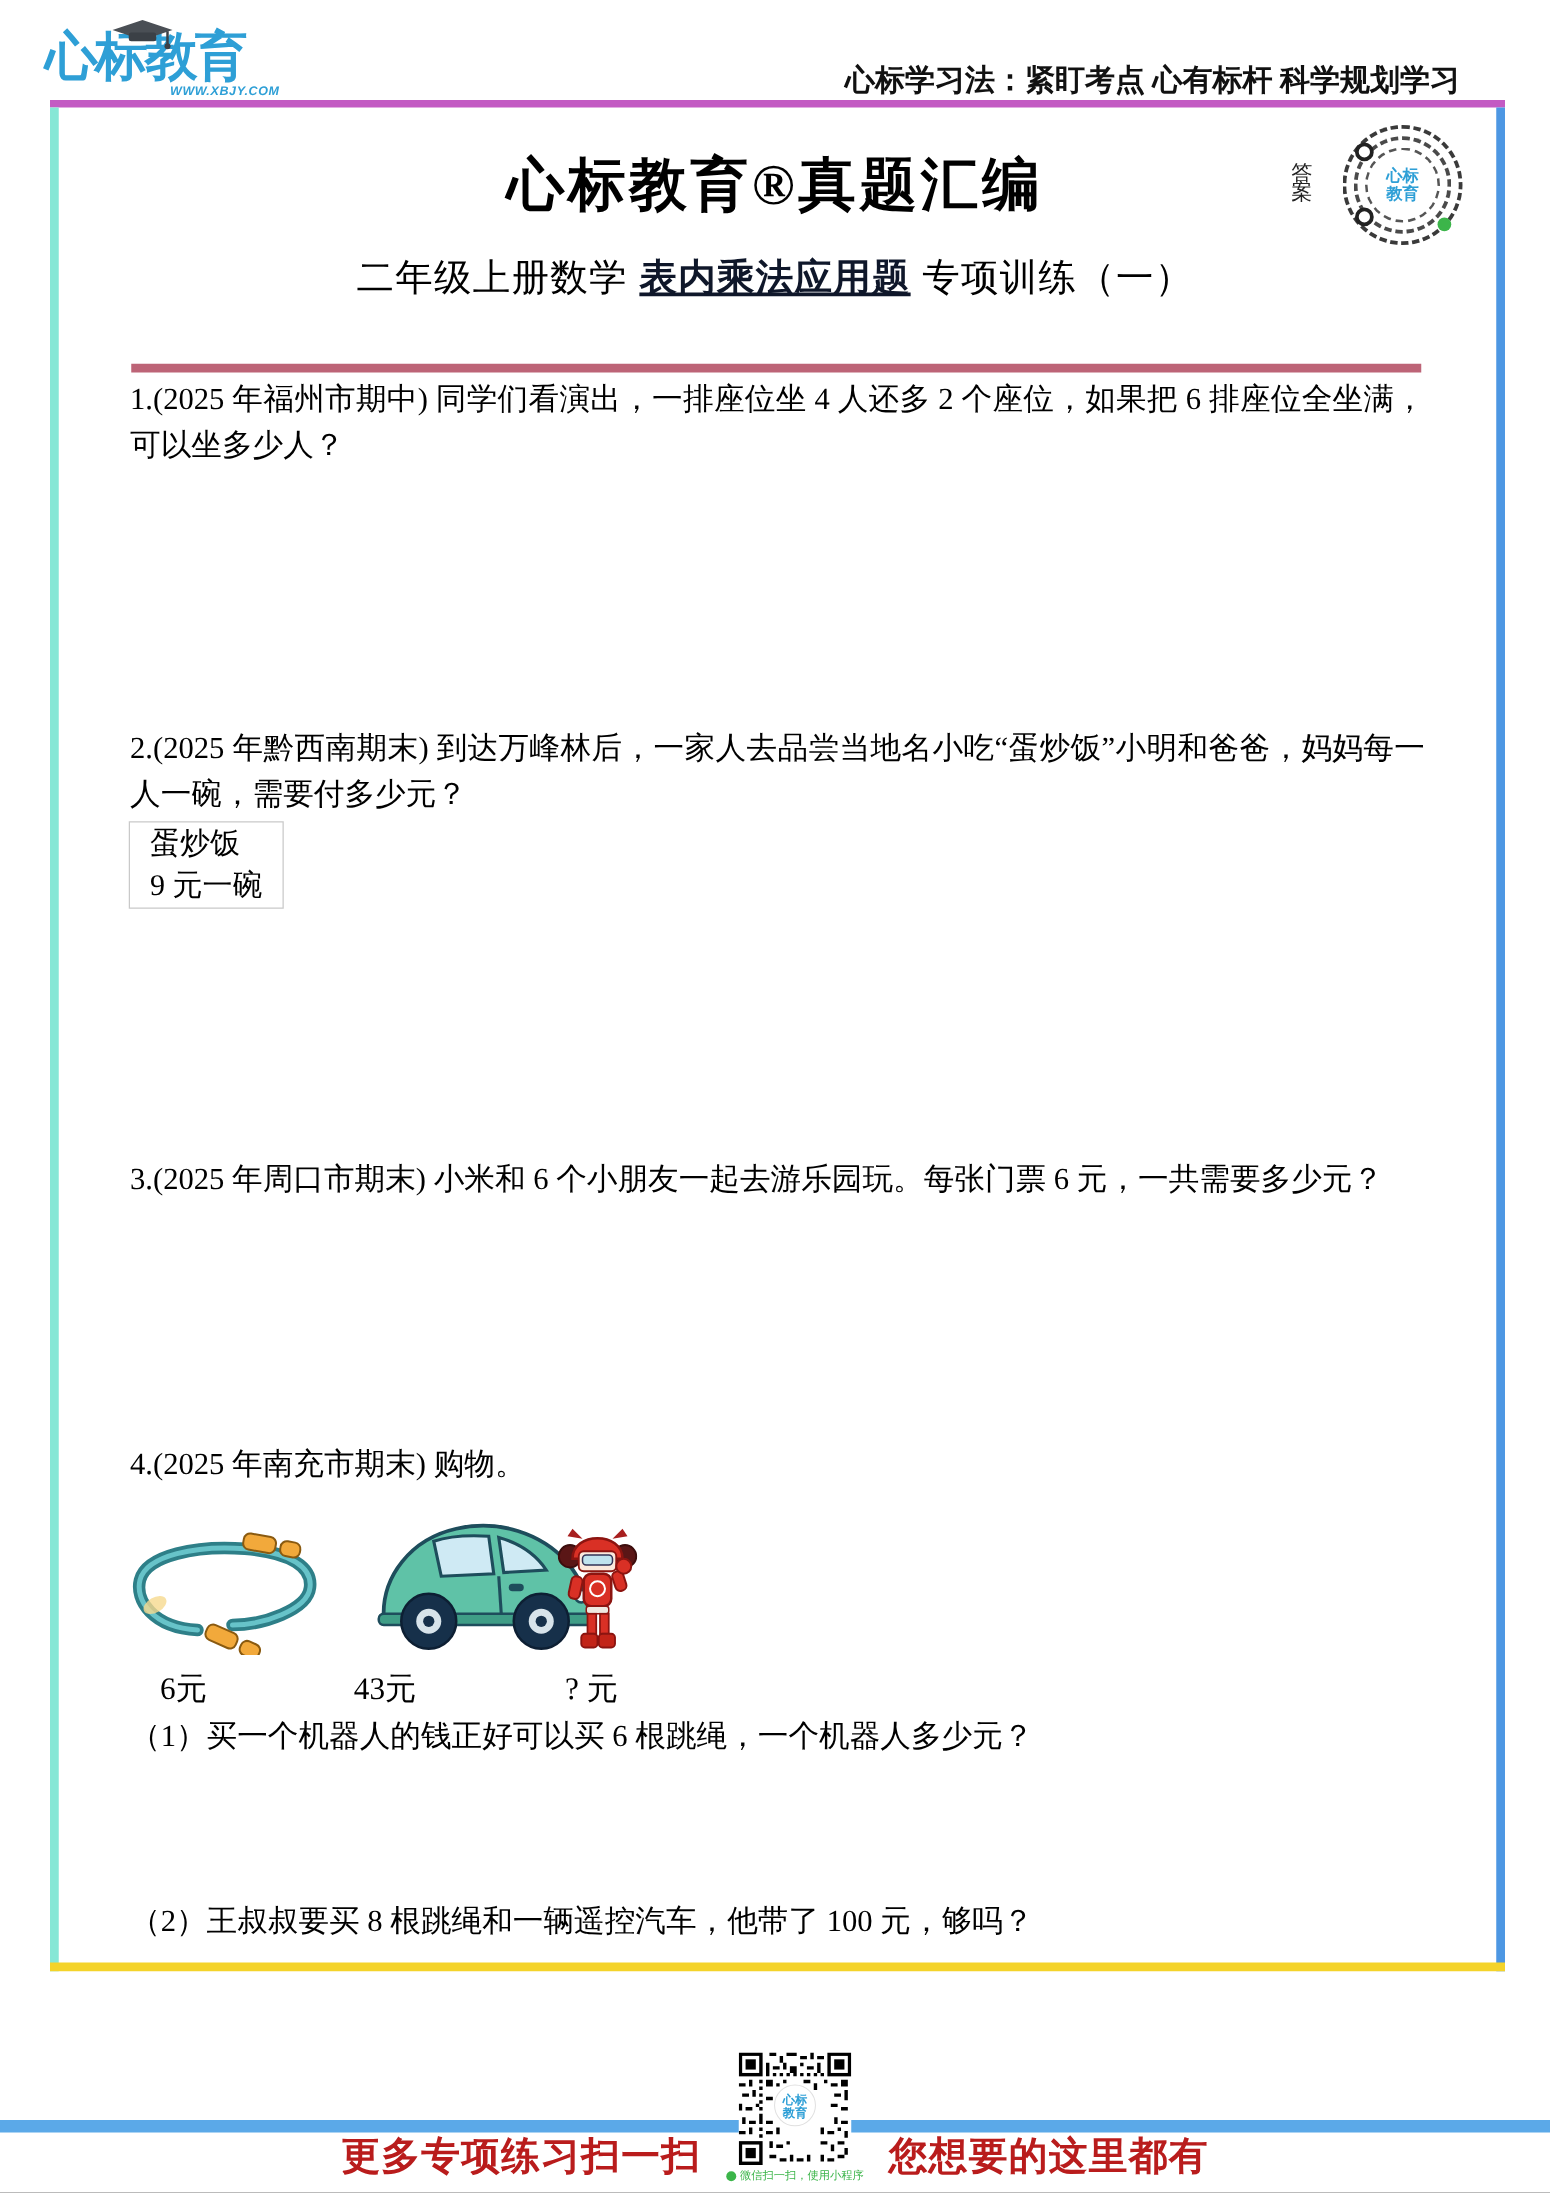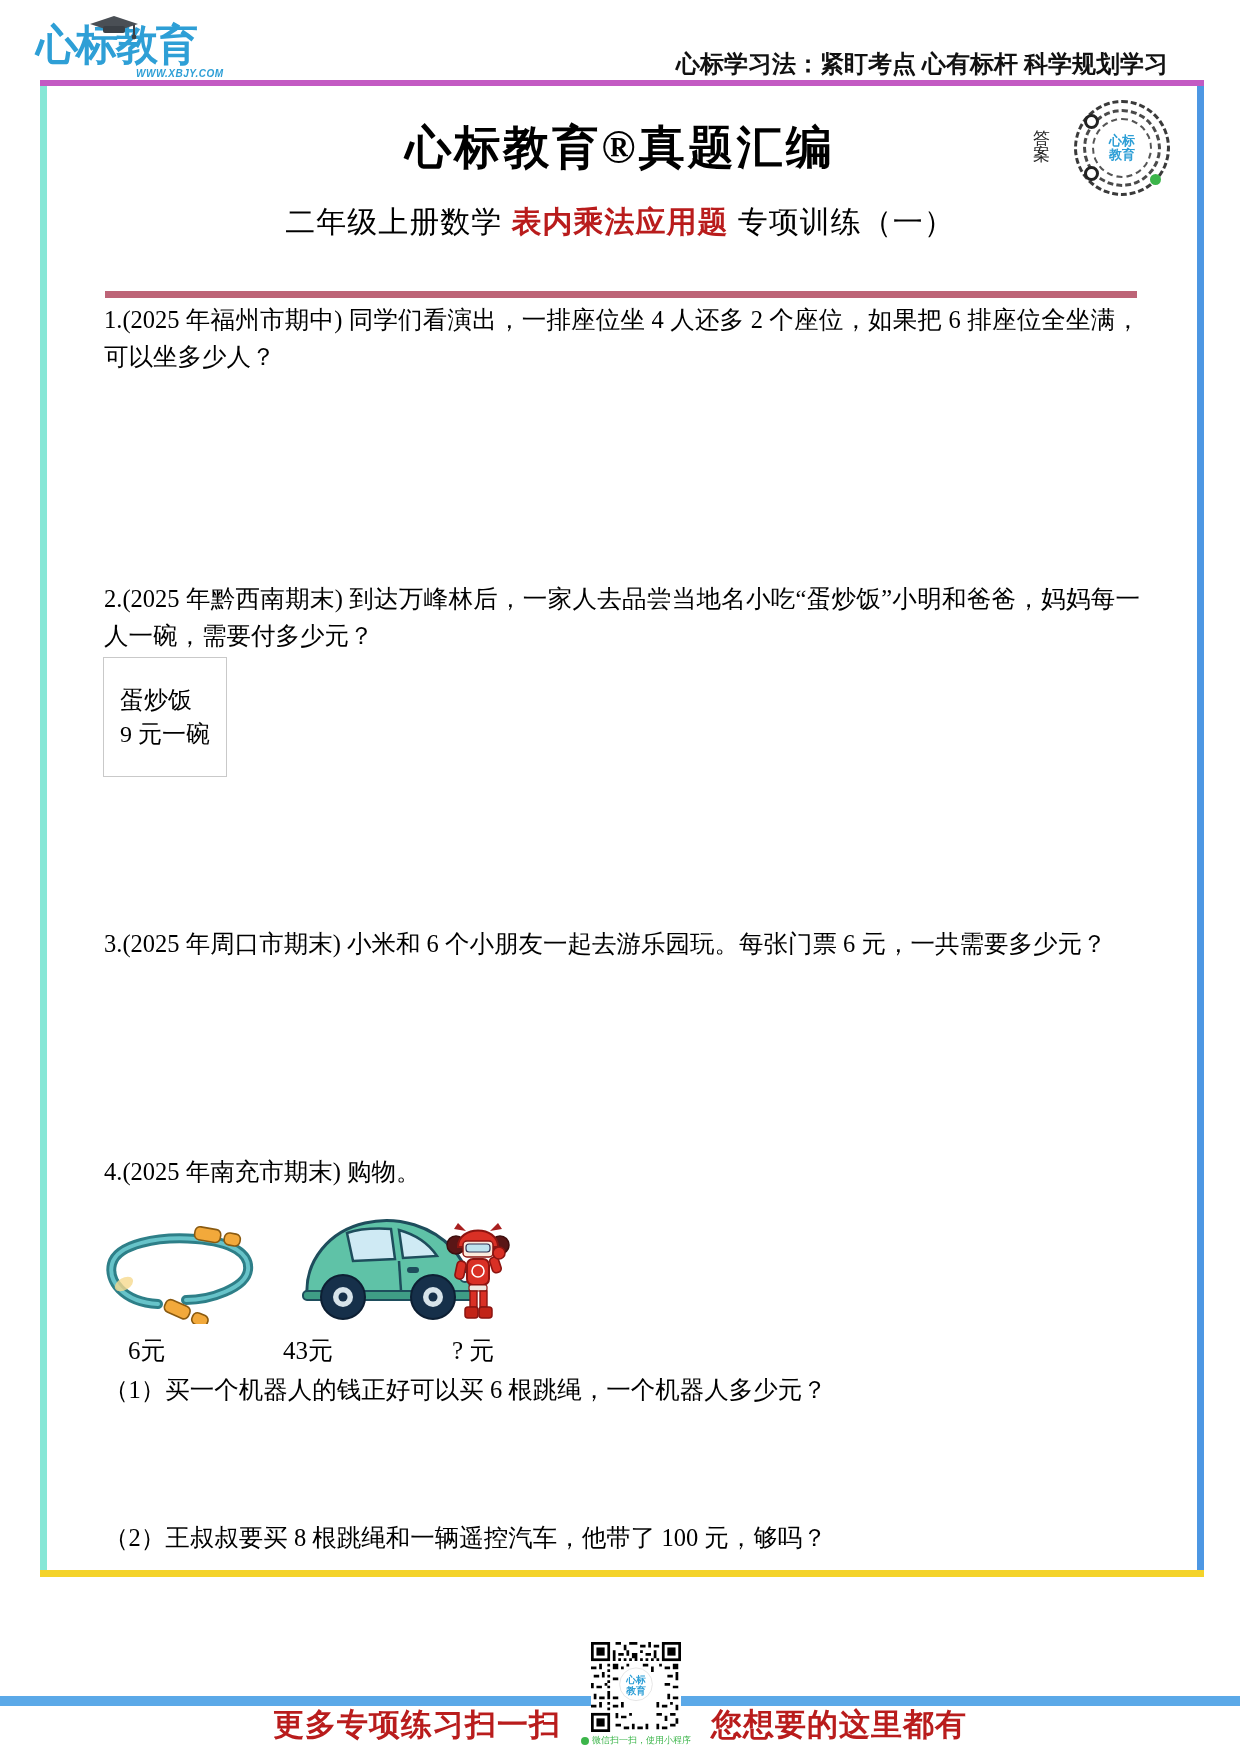--- a/index.html
+++ b/index.html
@@ -16,25 +16,25 @@
 
   
   .strip{position:absolute;}
 
   
   .doc-title{left:0;width:100%;text-align:center;font-size:46px;font-weight:700;
              letter-spacing:3px;line-height:56px;}
   .subtitle{left:0;width:100%;text-align:center;
             font-family:"Liberation Sans","DejaVu Sans",sans-serif;
             font-size:30px;font-weight:500;letter-spacing:1px;}
-  .subtitle .hl{color:#b91c1c;font-weight:700;}
+  .subtitle .hl{color:#0f172a;font-weight:700;text-decoration:underline;}
 
   
   .qtext{left:104px;width:1036px;font-size:24.5px;line-height:37px;text-align:justify;}
-  .price-box{border:1px solid #c9c9c9;background:#fff;padding:25px 16px;
+  .price-box{border:1px solid #c9c9c9;background:#fff;padding:0 16px;
              font-size:24px;line-height:34px;}
   .price-label{font-size:25px;}
 
   
   .aqr{width:96px;height:96px;}
   .aqr .ring{position:absolute;border-radius:50%;}
   .r1{inset:0;border:3px dashed #3a3a3a;}
   .r2{inset:9px;border:3px dashed #4a4a4a;}
   .r3{inset:18px;border:2px dashed #555;}
   .aqr .core{position:absolute;inset:26px;border-radius:50%;background:#fff;

